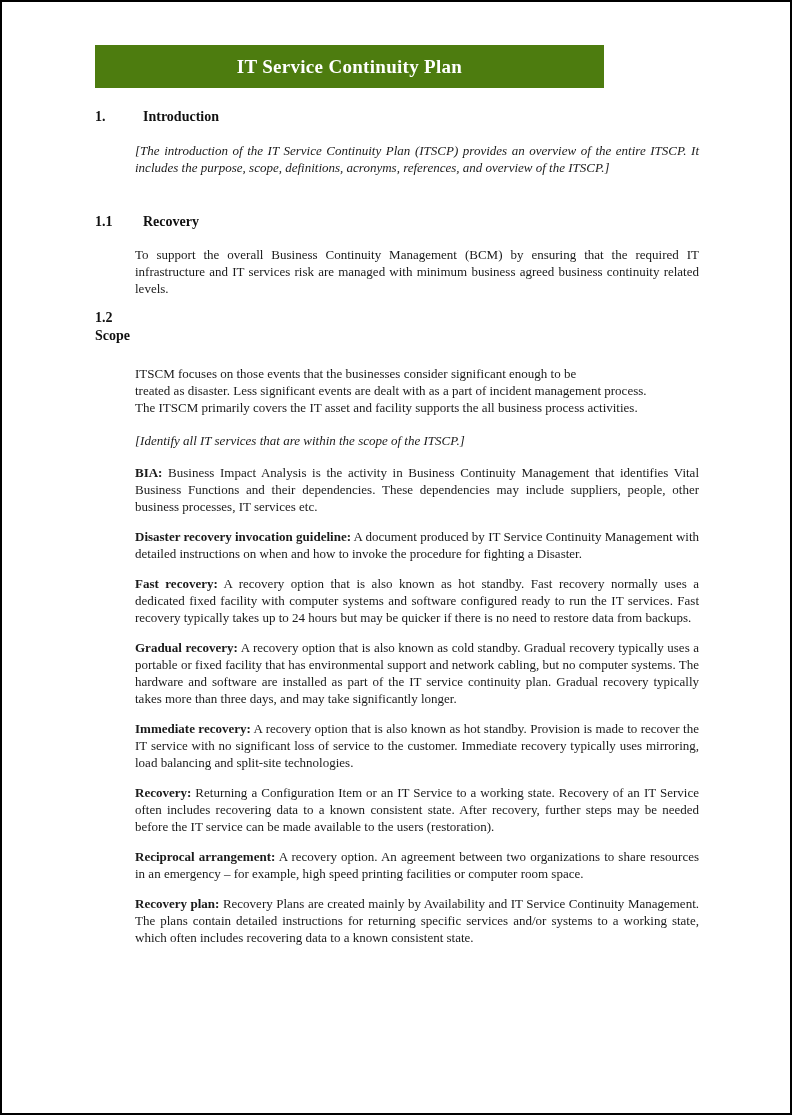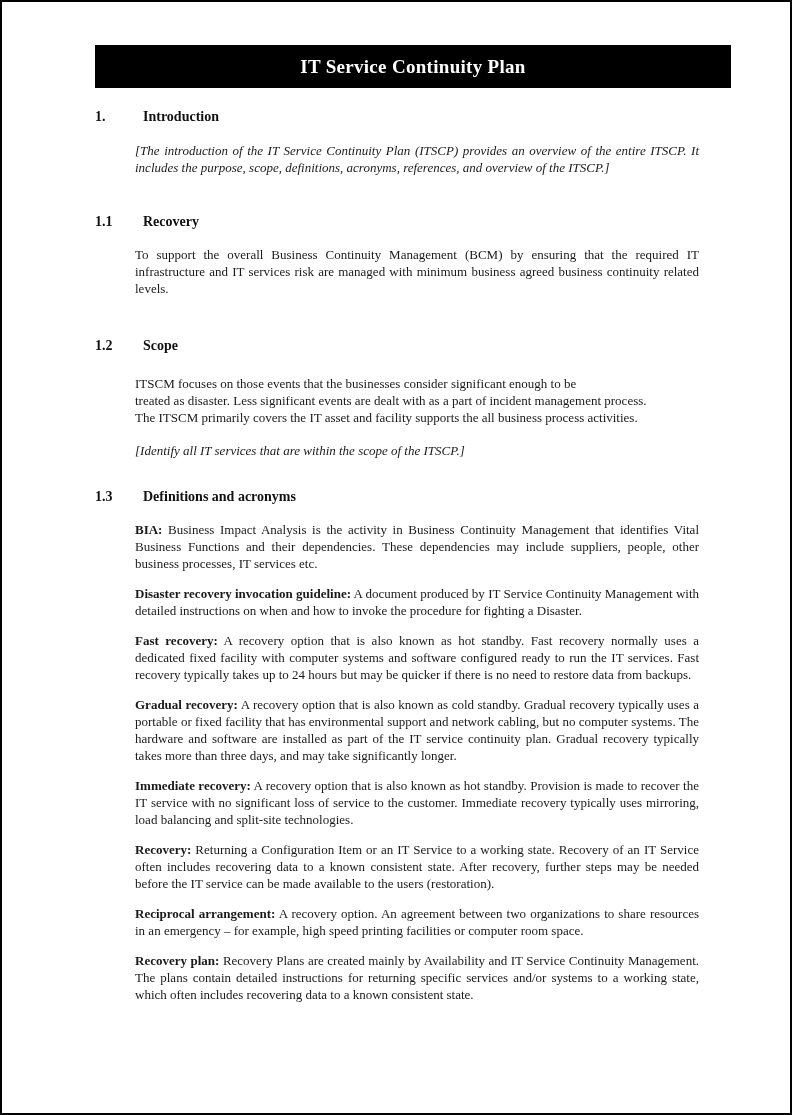--- a/index.html
+++ b/index.html
@@ -11,23 +11,23 @@
     background: #ffffff;
     border: 2px solid #000000;
     font-family: "Liberation Serif", "DejaVu Serif", serif;
     color: #1a1a1a;
     overflow: hidden;
   }
   .banner {
     position: absolute;
     left: 93px;
     top: 43px;
-    width: 636px;
+    width: 509px;
     height: 43px;
-    background: #000000;
+    background: #4d7c0f;
     display: flex;
     align-items: center;
     justify-content: center;
   }
   .banner-title {
     color: #ffffff;
     font-weight: bold;
     font-size: 19px;
     letter-spacing: 0.3px;
   }
@@ -49,21 +49,21 @@
     margin-left: 40px;
     font-size: 13px;
     line-height: 17px;
   }
   .justify { text-align: justify; }
   .italic { font-style: italic; }
   .prelines { white-space: pre-line; }
   .mt-after-head { margin-top: 16px; }
   .mt-body { margin-top: 15px; }
   .h-purpose { margin-top: 37px; align-items: center; }
-  .h-scope { margin-top: 40px; }
+  .h-scope { margin-top: 12px; flex-direction: column; }
   .h-defs { margin-top: 29px; }
   .scope-body { margin-top: 20px; }
   .def { margin-top: 13px; }
   .def-first { margin-top: 15px; }
   .def b { font-weight: bold; }
   .footer {
     position: absolute;
     left: 93px;
     top: 1041px;
     width: 604px;
@@ -107,24 +107,20 @@
         <span class="num">1.2</span>
         <span class="title">Scope</span>
       </div>
       <p class="para prelines scope-body">ITSCM focuses on those events that the businesses consider significant enough to be
 treated as disaster. Less significant events are dealt with as a part of incident management process.
 The ITSCM primarily covers the IT asset and facility supports the all business process activities.</p>
       <p class="para italic mt-after-head">[Identify all IT services that are within the scope of the ITSCP.]</p>
     </div>
 
     <div class="section">
-      <div class="heading h-defs">
-        <span class="num">1.3</span>
-        <span class="title">Definitions and acronyms</span>
-      </div>
 
       <p class="para justify def def-first"><b>BIA:</b><span> Business Impact Analysis is the activity in Business Continuity Management that identifies Vital Business Functions and their dependencies. These dependencies may include suppliers, people, other business processes, IT services etc.</span></p>
 
       <p class="para justify def"><b>Disaster recovery invocation guideline:</b><span> A document produced by IT Service Continuity Management with detailed instructions on when and how to invoke the procedure for fighting a Disaster.</span></p>
 
       <p class="para justify def"><b>Fast recovery:</b><span> A recovery option that is also known as hot standby. Fast recovery normally uses a dedicated fixed facility with computer systems and software configured ready to run the IT services. Fast recovery typically takes up to 24 hours but may be quicker if there is no need to restore data from backups.</span></p>
 
       <p class="para justify def"><b>Gradual recovery:</b><span> A recovery option that is also known as cold standby. Gradual recovery typically uses a portable or fixed facility that has environmental support and network cabling, but no computer systems. The hardware and software are installed as part of the IT service continuity plan. Gradual recovery typically takes more than three days, and may take significantly longer.</span></p>
 
       <p class="para justify def"><b>Immediate recovery:</b><span> A recovery option that is also known as hot standby. Provision is made to recover the IT service with no significant loss of service to the customer. Immediate recovery typically uses mirroring, load balancing and split-site technologies.</span></p>

